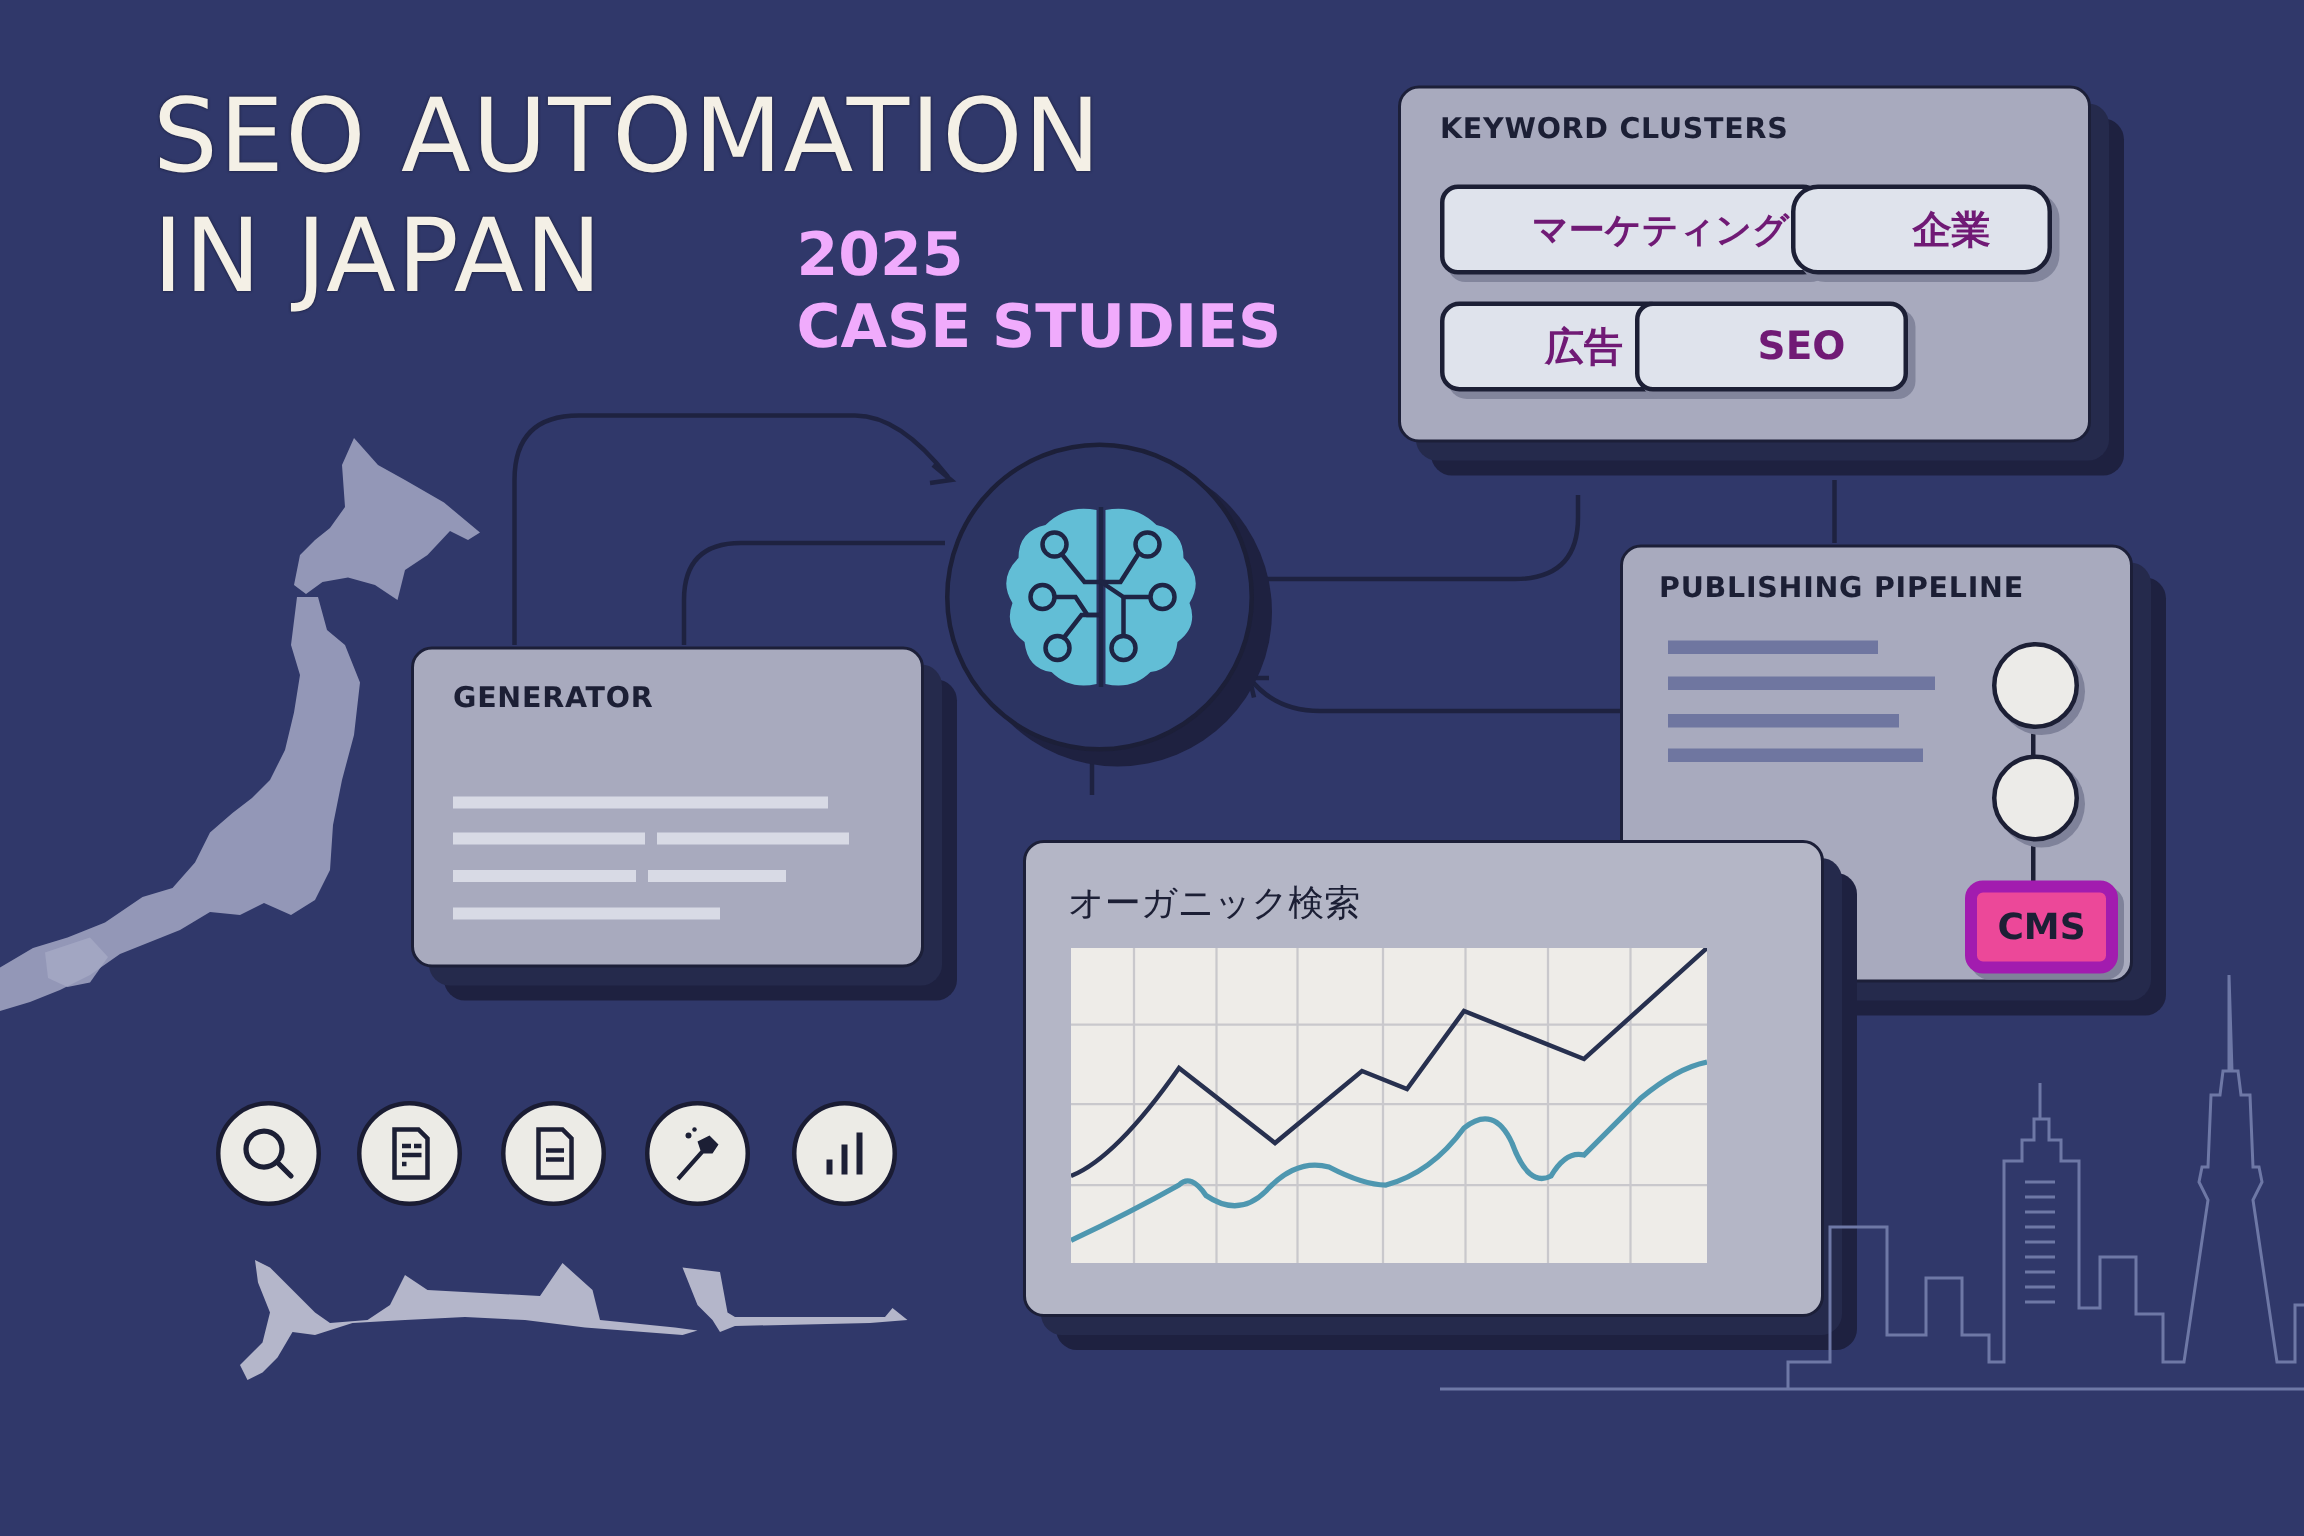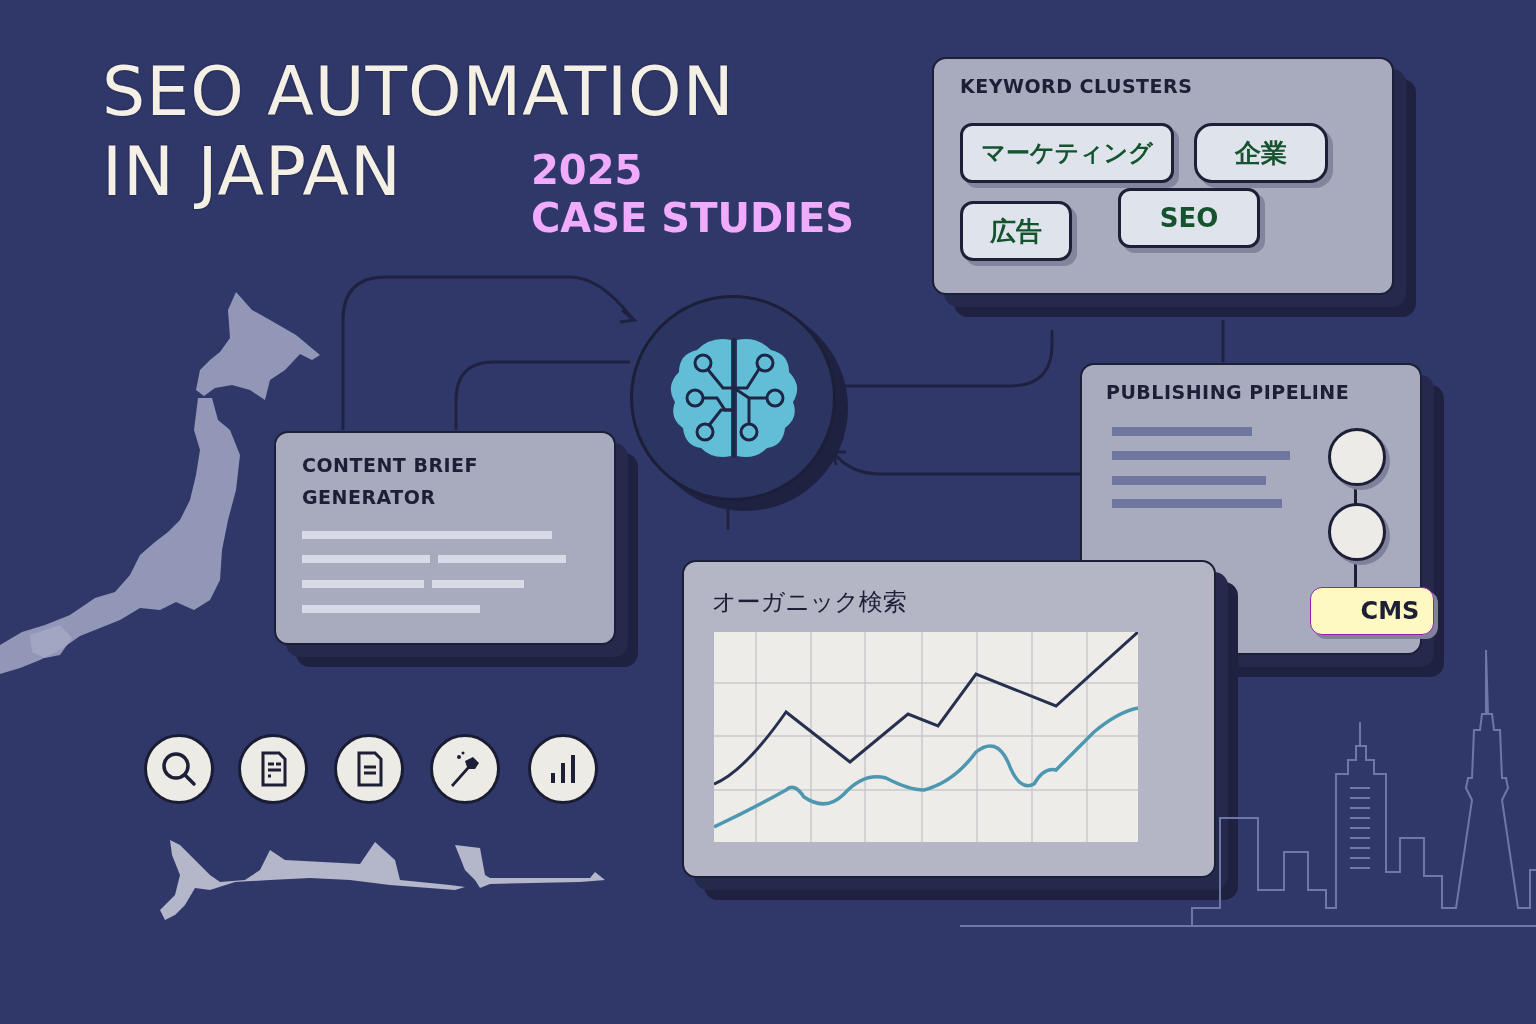--- a/index.html
+++ b/index.html
@@ -2,25 +2,25 @@
 <html><head>
 <meta charset="utf-8">
 <style>
   html,body{margin:0;padding:0;}
   body{width:1536px;height:1024px;overflow:hidden;background:#30386a;position:relative;font-family:"DejaVu Sans","Liberation Sans",sans-serif;}
   .abs{position:absolute;}
   .title{left:102px;top:52px;color:#f4f0e6;font-weight:normal;font-size:68px;line-height:80px;letter-spacing:1px;text-shadow:0 0 2px #15172e;}
   .sub{left:531px;top:148px;color:#f0abfc;font-weight:bold;font-size:40px;line-height:60px;}
   .card{background:#a8aabe;border:2px solid #1c1f38;border-radius:14px;box-shadow:12px 12px 0 #252a4c,22px 22px 0 #1e2140;}
   .card-h{font-weight:bold;color:#1c1f35;font-size:19px;letter-spacing:0.5px;}
-  .chip{position:absolute;background:#dfe3ec;border:3px solid #1c1f35;border-radius:12px;box-shadow:5px 5px 0 #82859c;display:flex;align-items:center;justify-content:center;font-weight:bold;font-size:26px;color:#14532d;}
+  .chip{position:absolute;background:#dfe3ec;border:3px solid #1c1f35;border-radius:12px;box-shadow:5px 5px 0 #82859c;display:flex;align-items:center;justify-content:center;font-weight:bold;font-size:26px;color:#701a75;padding-left:40px;}
   .bar{position:absolute;height:8px;background:#d8dae5;}
   .pbar{position:absolute;height:9px;background:#6f76a0;}
   .node{position:absolute;width:52px;height:52px;border-radius:50%;background:#ecebe8;border:3px solid #1c1f35;box-shadow:4px 4px 0 #7f829a;}
-  .cms{position:absolute;background:#fef9c3;border:1px solid #a21caf;border-radius:12px;box-shadow:4px 4px 0 #7f829a;font-weight:bold;font-size:24px;color:#1c1f35;display:flex;align-items:center;justify-content:center;padding-left:36px;}
+  .cms{position:absolute;background:#ec4899;border:8px solid #a21caf;border-radius:12px;box-shadow:4px 4px 0 #7f829a;font-weight:bold;font-size:24px;color:#1c1f35;display:flex;align-items:center;justify-content:center;}
   .icon-circle{position:absolute;width:64px;height:64px;border-radius:50%;background:#ecebe6;border:3px solid #1a1c33;display:flex;align-items:center;justify-content:center;}
 </style>
 </head>
 <body>
 
 <svg class="abs" style="left:0;top:280px" width="330" height="420" viewBox="0 0 330 420">
   <path fill="#a4a8c4" opacity="0.85" d="M236 12 L252 30 L270 40 L296 55 L320 75 L312 80 L300 74 L285 90 L270 100 L265 120 L250 110 L232 105 L215 108 L204 116 L196 110 L200 90 L210 80 L220 72 L230 58 L228 30 Z
   M198 118 L212 118 L218 140 L230 150 L240 175 L236 210 L228 240 L222 270 L220 300 L210 320 L194 330 L176 322 L160 330 L140 328 L120 340 L100 348 L80 356 L60 370 L40 380 L20 388 L0 394 L0 365 L22 352 L45 345 L70 335 L95 318 L115 312 L130 295 L140 275 L155 262 L168 252 L180 240 L190 220 L196 195 L200 170 L194 150 Z"></path>
   <path fill="#a4a8c4" opacity="0.85" d="M30 355 L60 345 L72 358 L60 375 L45 378 L32 372 Z"></path>
 </svg>
@@ -49,21 +49,21 @@
     <path d="M833 452 L846 452 M833 452 L836 465"></path>
     <path d="M728 490 L728 530"></path>
   </g>
 </svg>
 
 <div class="abs card" style="left:932px;top:57px;width:458px;height:234px;">
   <div class="abs card-h" style="left:26px;top:16px;">KEYWORD CLUSTERS</div>
   <div class="chip" style="left:26px;top:64px;width:208px;height:54px;font-size:24px;">マーケティング</div>
   <div class="chip" style="left:260px;top:64px;width:128px;height:54px;border-radius:18px;">企業</div>
   <div class="chip" style="left:26px;top:142px;width:106px;height:54px;border-radius:13px;">広告</div>
-  <div class="chip" style="left:156px;top:129px;width:136px;height:54px;margin-left:28px;">SEO</div>
+  <div class="chip" style="left:156px;top:142px;width:136px;height:54px;">SEO</div>
 </div>
 
 <div class="abs" style="left:630px;top:295px;width:200px;height:200px;border-radius:50%;background:#2c3462;border:3px solid #1c1f38;box-shadow:12px 10px 0 #1e2140;">
   <svg width="200" height="200" viewBox="0 0 200 200">
     <path fill="#62bed6" d="M98 42 L98 158 Q80 162 68 150 Q52 148 50 130 Q36 120 42 104 Q32 88 46 74 Q46 56 64 52 Q78 38 98 42 Z"></path>
     <path fill="#62bed6" d="M104 42 L104 158 Q122 162 134 150 Q150 148 152 130 Q166 120 160 104 Q170 88 156 74 Q156 56 138 52 Q124 38 104 42 Z"></path>
     <g fill="none" stroke="#1e2545" stroke-width="3">
       <path d="M101 40 L101 160"></path>
       <path d="M101 90 L90 90 L72 68"></path>
         <circle cx="70" cy="65" r="8" fill="#62bed6"></circle>
@@ -76,21 +76,20 @@
       <path d="M101 90 L116 100 L136 100"></path>
         <circle cx="142" cy="100" r="8" fill="#62bed6"></circle>
       <path d="M116 100 L116 128"></path>
         <circle cx="116" cy="134" r="8" fill="#62bed6"></circle>
     </g>
   </svg>
 </div>
 
 <div class="abs card" style="left:274px;top:431px;width:338px;height:210px;">
   <div class="abs card-h" style="left:26px;top:16px;line-height:32px;">
-    <div>CONTENT BRIEF</div>
     <div>GENERATOR</div>
   </div>
   <div class="bar" style="left:26px;top:98px;width:250px;"></div>
   <div class="bar" style="left:26px;top:122px;width:128px;"></div>
   <div class="bar" style="left:162px;top:122px;width:128px;"></div>
   <div class="bar" style="left:26px;top:147px;width:122px;"></div>
   <div class="bar" style="left:156px;top:147px;width:92px;"></div>
   <div class="bar" style="left:26px;top:172px;width:178px;"></div>
 </div>
 

